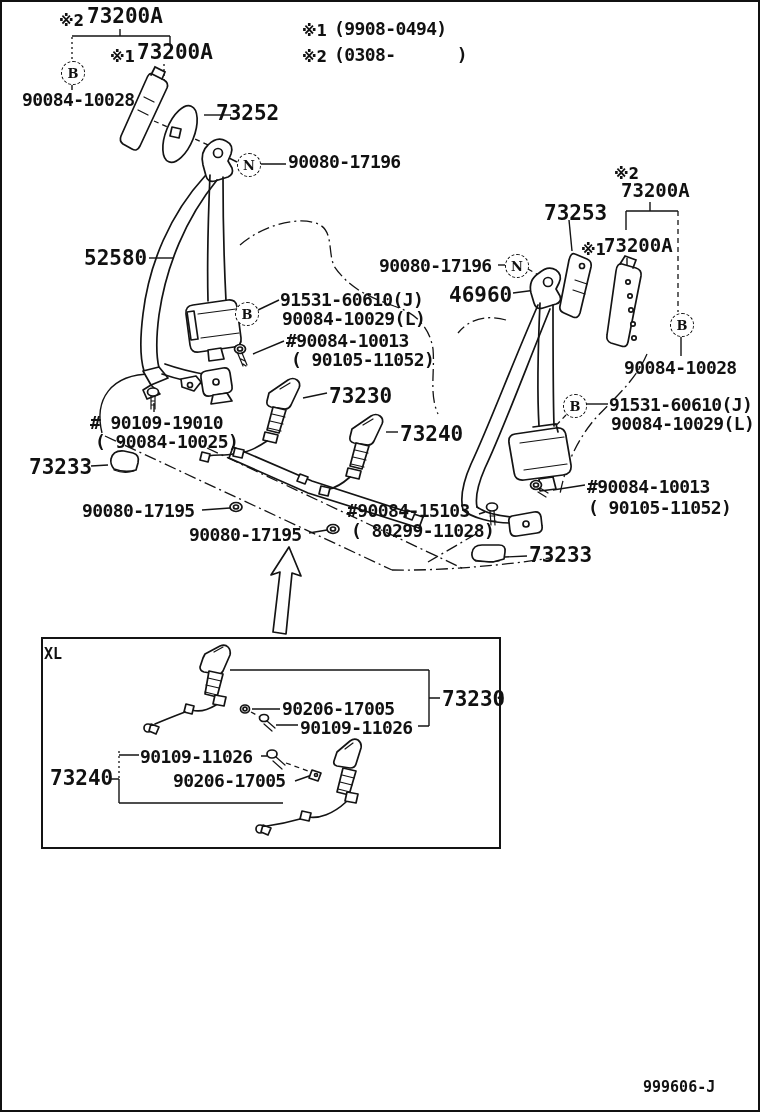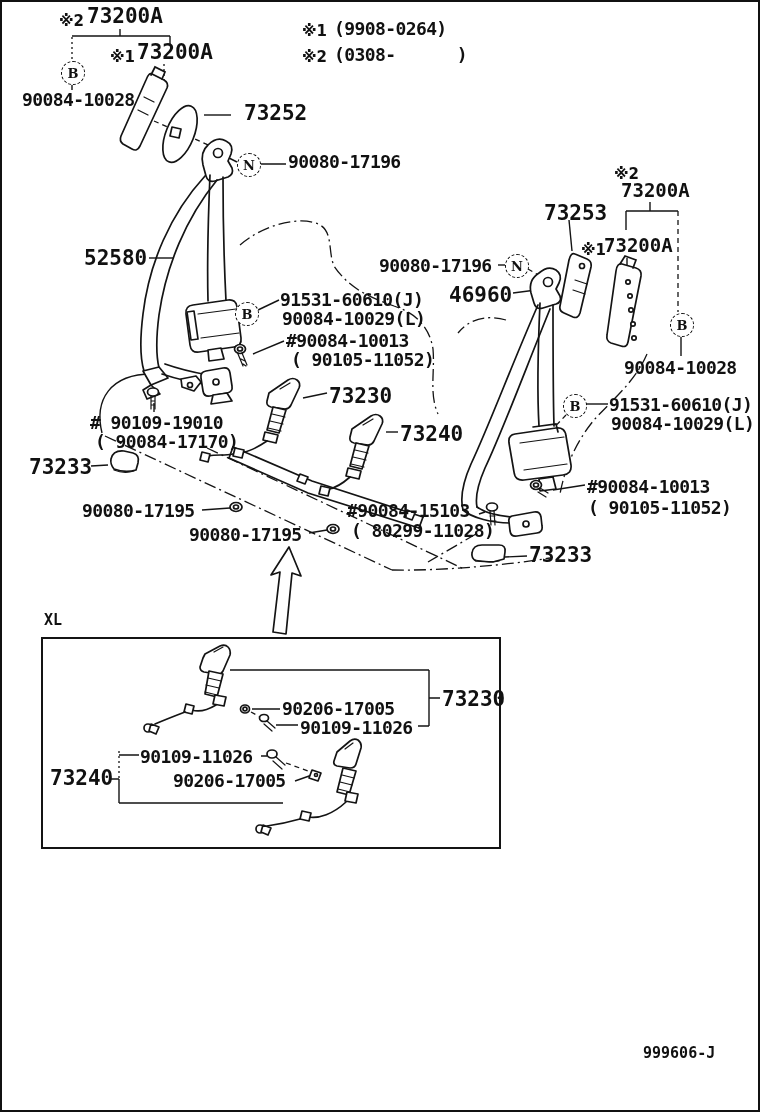--- a/index.html
+++ b/index.html
@@ -6,21 +6,21 @@
   .page{position:relative;width:760px;height:1112px;box-sizing:border-box;
         border:2px solid #111;background:#fff;overflow:hidden;
         font-family:"DejaVu Sans Mono",monospace;}
   svg{position:absolute;left:0;top:0;}
   .lbl{position:absolute;color:#111;font-weight:bold;line-height:1;white-space:pre;
        font-family:"DejaVu Sans Mono",monospace;}
   .big{font-size:21px;}
   .bigs{font-size:19px;}
   .num{font-size:18px;letter-spacing:-0.6px;}
   .mark{font-size:15px;font-family:"DejaVu Sans",sans-serif;}
-  .sm{font-size:15px;}
+  .sm{font-size:15px;margin-top:34px;}
   .circ{position:absolute;width:22px;height:22px;border:1.6px dashed #111;border-radius:50%;
         display:flex;align-items:center;justify-content:center;
         font:bold 13px "DejaVu Serif",serif;color:#111;background:#fff;}
   .pt{fill:#fff;stroke:#141414;stroke-width:1.7;stroke-linejoin:round;}
   .ln{fill:none;stroke:#141414;stroke-width:1.7;stroke-linecap:round;}
   .thin{stroke-width:1.2;}
   .ld{fill:none;stroke:#141414;stroke-width:1.4;}
   .bd{fill:none;stroke:#141414;stroke-width:1.3;stroke-dasharray:12 4 2 4;}
   .dsh{fill:none;stroke:#141414;stroke-width:1.3;stroke-dasharray:5 4;}
   .dot{fill:none;stroke:#141414;stroke-width:1.3;stroke-dasharray:2 3;}
@@ -228,25 +228,25 @@
 <div class="circ" style="left:503px;top:252px">N</div>
 <div class="circ" style="left:233px;top:300px">B</div>
 <div class="circ" style="left:668px;top:311px">B</div>
 <div class="circ" style="left:561px;top:392px">B</div>
 
 <div class="lbl mark" style="left:57px;top:12px">※2</div>
 <div class="lbl big" style="left:85px;top:4px">73200A</div>
 <div class="lbl mark" style="left:108px;top:48px">※1</div>
 <div class="lbl big" style="left:135px;top:40px">73200A</div>
 <div class="lbl num" style="left:20px;top:89px">90084-10028</div>
-<div class="lbl big" style="left:242px;top:101px">73252</div>
+<div class="lbl big" style="left:214px;top:101px">73252</div>
 <div class="lbl num" style="left:286px;top:151px">90080-17196</div>
 
 <div class="lbl mark" style="left:300px;top:22px">※1</div>
-<div class="lbl num" style="left:332px;top:18px">(9908-0264)</div>
+<div class="lbl num" style="left:332px;top:18px">(9908-0494)</div>
 <div class="lbl mark" style="left:300px;top:48px">※2</div>
 <div class="lbl num" style="left:332px;top:44px">(0308-      )</div>
 
 <div class="lbl big" style="left:542px;top:201px">73253</div>
 <div class="lbl mark" style="left:612px;top:165px">※2</div>
 <div class="lbl bigs" style="left:619px;top:179px">73200A</div>
 <div class="lbl mark" style="left:579px;top:241px">※1</div>
 <div class="lbl bigs" style="left:602px;top:234px">73200A</div>
 <div class="lbl num" style="left:622px;top:357px">90084-10028</div>
 
@@ -254,21 +254,21 @@
 <div class="lbl num" style="left:377px;top:255px">90080-17196</div>
 <div class="lbl big" style="left:447px;top:283px">46960</div>
 
 <div class="lbl num" style="left:278px;top:289px">91531-60610(J)</div>
 <div class="lbl num" style="left:280px;top:308px">90084-10029(L)</div>
 <div class="lbl num" style="left:284px;top:330px">#90084-10013</div>
 <div class="lbl num" style="left:289px;top:349px">( 90105-11052)</div>
 
 <div class="lbl big" style="left:327px;top:384px">73230</div>
 <div class="lbl num" style="left:88px;top:412px"># 90109-19010</div>
-<div class="lbl num" style="left:93px;top:431px">( 90084-17170)</div>
+<div class="lbl num" style="left:93px;top:431px">( 90084-10025)</div>
 <div class="lbl big" style="left:398px;top:422px">73240</div>
 <div class="lbl big" style="left:27px;top:455px">73233</div>
 <div class="lbl num" style="left:80px;top:500px">90080-17195</div>
 <div class="lbl num" style="left:187px;top:524px">90080-17195</div>
 <div class="lbl num" style="left:345px;top:500px">#90084-15103</div>
 <div class="lbl num" style="left:349px;top:520px">( 80299-11028)</div>
 
 <div class="lbl num" style="left:607px;top:394px">91531-60610(J)</div>
 <div class="lbl num" style="left:609px;top:413px">90084-10029(L)</div>
 <div class="lbl num" style="left:585px;top:476px">#90084-10013</div>

